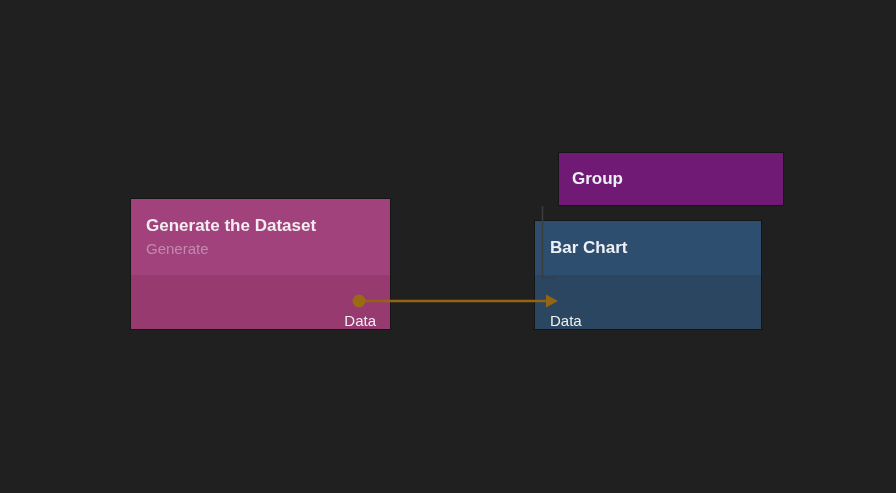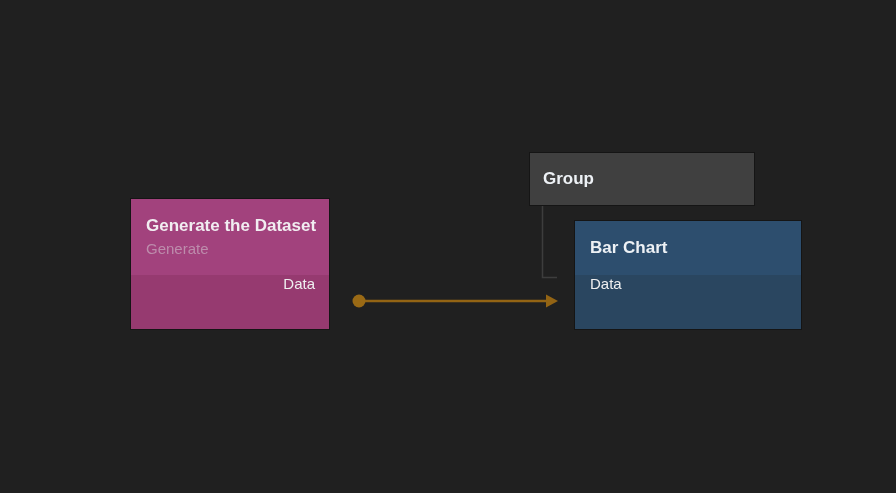--- a/index.html
+++ b/index.html
@@ -23,21 +23,21 @@
   }
   .node {
     position: absolute;
     box-sizing: border-box;
     z-index: 1;
     box-shadow: 0 0 0 1px rgba(0,0,0,0.32);
   }
   .node-generate {
     left: 131px;
     top: 199px;
-    width: 198px;
+    width: 259px;
     height: 130px;
   }
   .node-generate .node-header {
     height: 76px;
     box-sizing: border-box;
     padding: 16px 15px 0 15px;
   }
   .node-title {
     font-size: 17px;
     font-weight: 600;
@@ -49,21 +49,21 @@
     font-size: 15px;
     font-weight: 400;
     color: #bd8cac;
     line-height: 20px;
     margin-top: 2px;
   }
   .node-body {
     height: 54px;
     box-sizing: border-box;
     display: flex;
-    align-items: flex-start;
+    align-items: flex-end;
   }
   .node-body.out-row {
     justify-content: flex-end;
     padding-right: 14px;
   }
   .node-body.in-row {
     justify-content: flex-start;
     padding-left: 15px;
   }
   .port-label {
@@ -78,21 +78,21 @@
     width: 224px;
     height: 52px;
     display: flex;
     align-items: center;
     padding-left: 13px;
   }
   .node-group .node-title {
     color: #edf1f5;
   }
   .node-barchart {
-    left: 575px;
+    left: 535px;
     top: 221px;
     width: 226px;
     height: 108px;
   }
   .node-barchart .node-header {
     height: 54px;
     box-sizing: border-box;
     display: flex;
     align-items: center;
     padding-left: 15px;
@@ -109,21 +109,21 @@
   <div class="node node-generate">
     <div class="node-header" style="background-color: rgb(162, 66, 125);">
       <div class="node-title">Generate the Dataset</div>
       <div class="node-subtitle">Generate</div>
     </div>
     <div class="node-body out-row" style="background-color: rgb(150, 58, 112);">
       <div class="port-label">Data</div>
     </div>
   </div>
 
-  <div class="node node-group" style="background-color: #404040;">
+  <div class="node node-group" style="background-color: #701a75; margin-left: 29px;">
     <div class="node-title">Group</div>
   </div>
 
   <div class="node node-barchart">
     <div class="node-header" style="background-color: rgb(45, 78, 110);">
       <div class="node-title">Bar Chart</div>
     </div>
     <div class="node-body in-row" style="background-color: rgb(42, 70, 96);">
       <div class="port-label">Data</div>
     </div>

